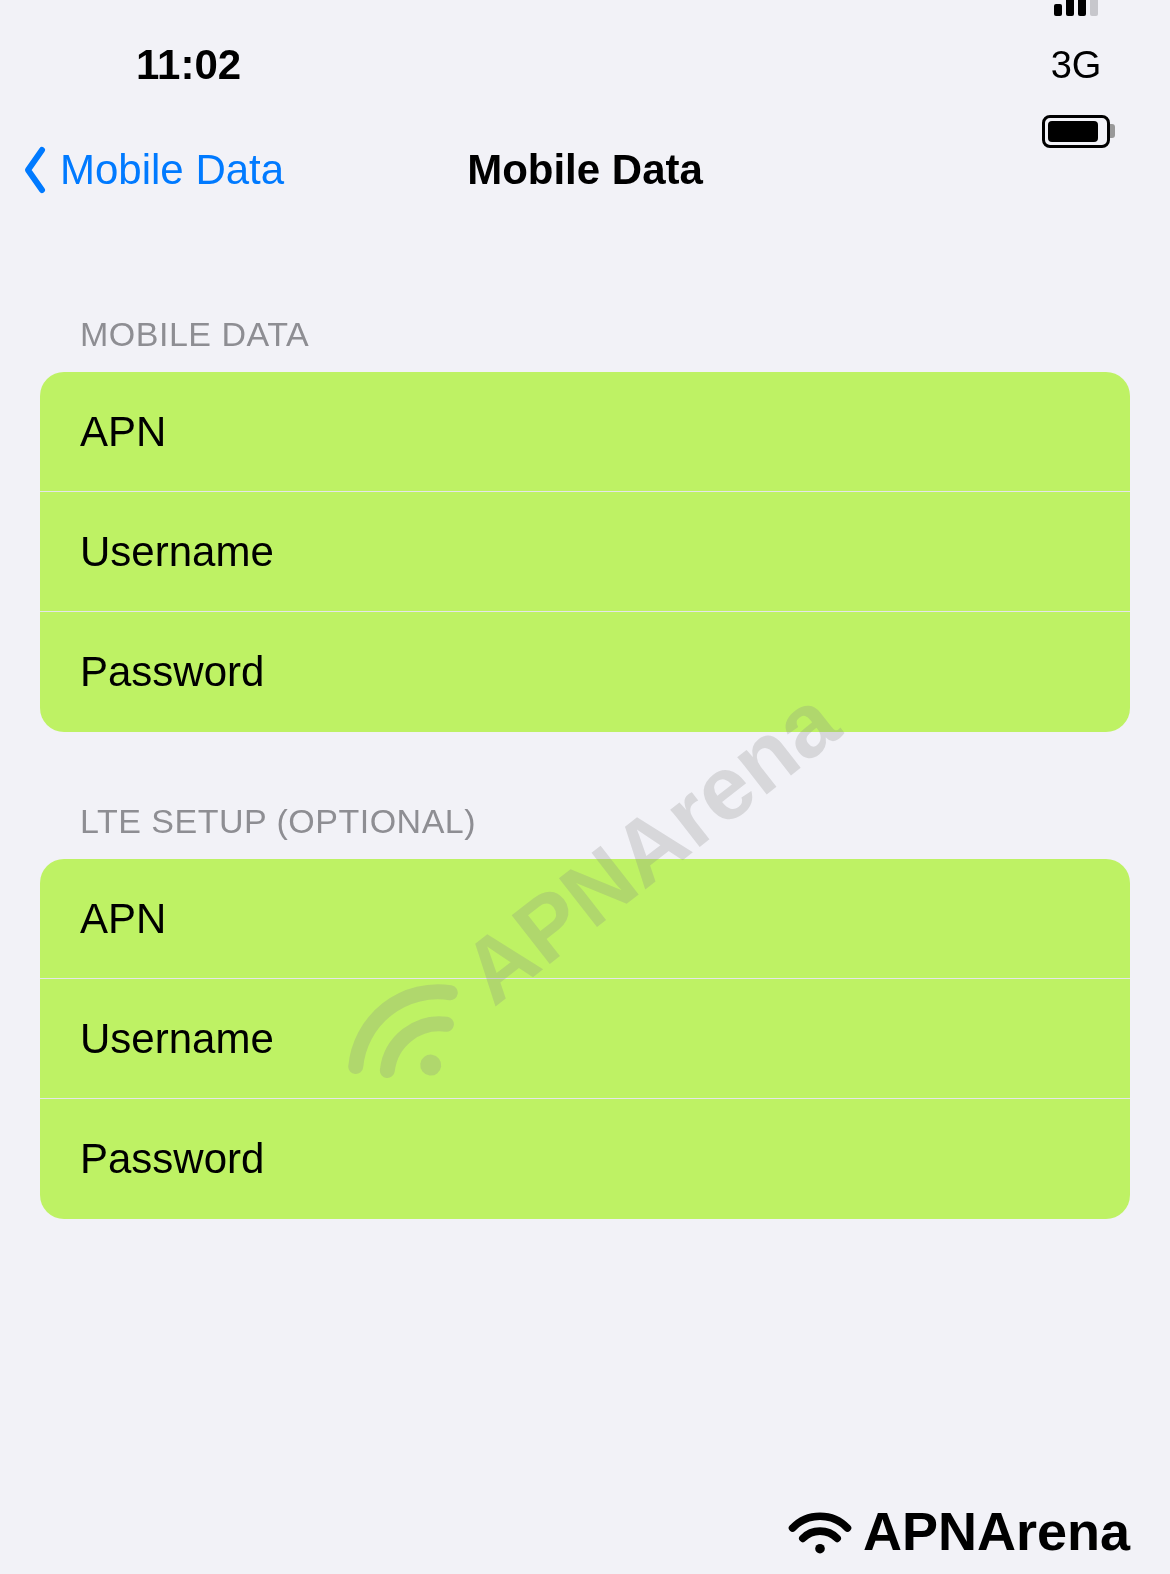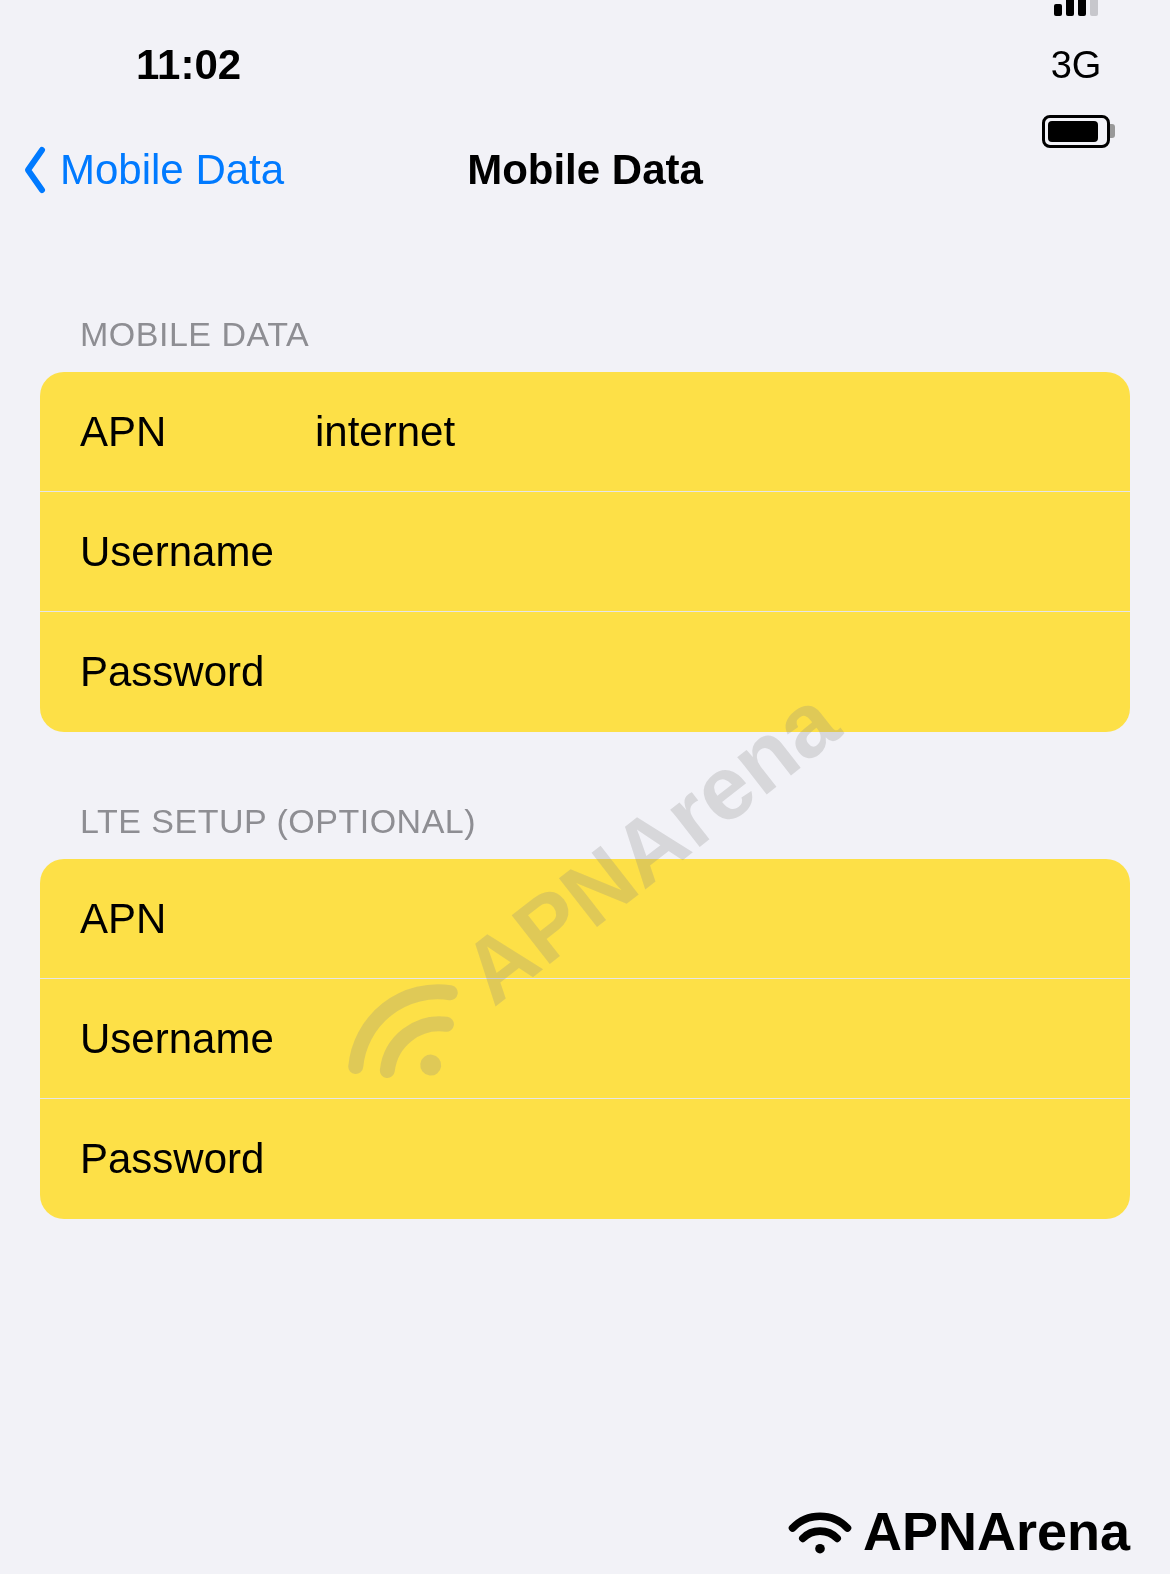--- a/index.html
+++ b/index.html
@@ -109,21 +109,21 @@
       margin-top: 70px;
     }
     .section-header {
       font-size: 34px;
       color: #8e8e93;
       padding: 0 50px 18px 80px;
       text-transform: uppercase;
       letter-spacing: 0.5px;
     }
     .card {
-      background: #fde047;
+      background: #bef264;
       border-radius: 24px;
       margin: 0 40px;
       overflow: hidden;
     }
     .row {
       display: flex;
       align-items: center;
       padding: 0 40px;
       height: 120px;
       border-bottom: 1px solid #e5e5ea;
@@ -212,21 +212,20 @@
     <span>Mobile Data</span>
   </div>
   <div class="nav-title">Mobile Data</div>
 </div>
 
 <div class="section">
   <div class="section-header">MOBILE DATA</div>
   <div class="card">
     <div class="row">
       <div class="row-label">APN</div>
-      <input class="row-input" value="internet" style="">
     </div>
     <div class="row">
       <div class="row-label">Username</div>
       <input class="row-input" value="" style="">
     </div>
     <div class="row">
       <div class="row-label">Password</div>
       <input class="row-input" type="password" value="" style="">
     </div>
   </div>

